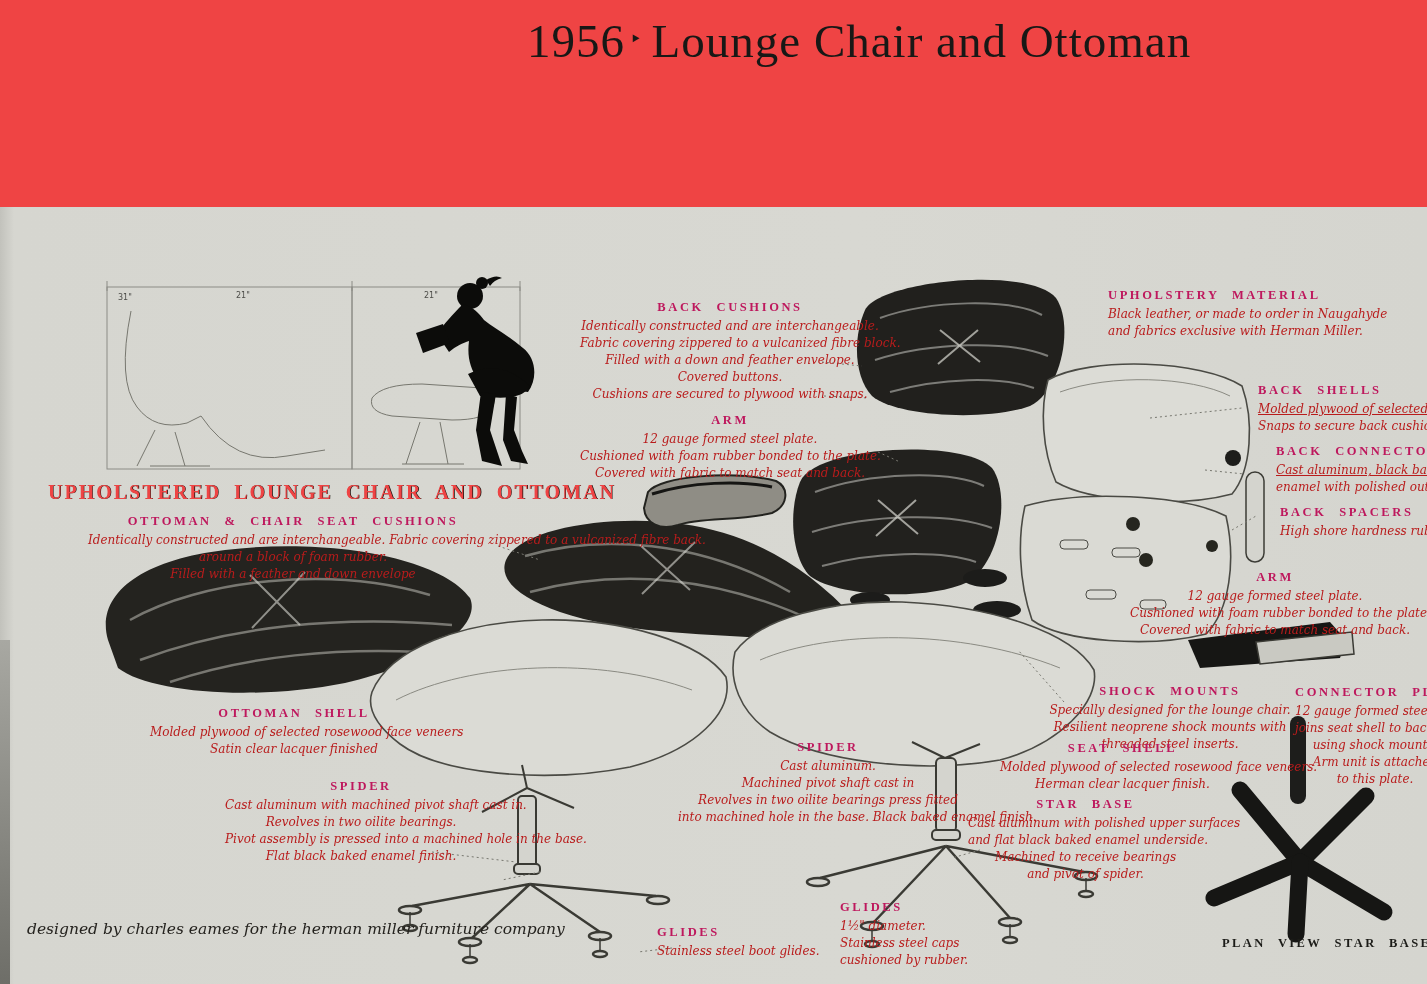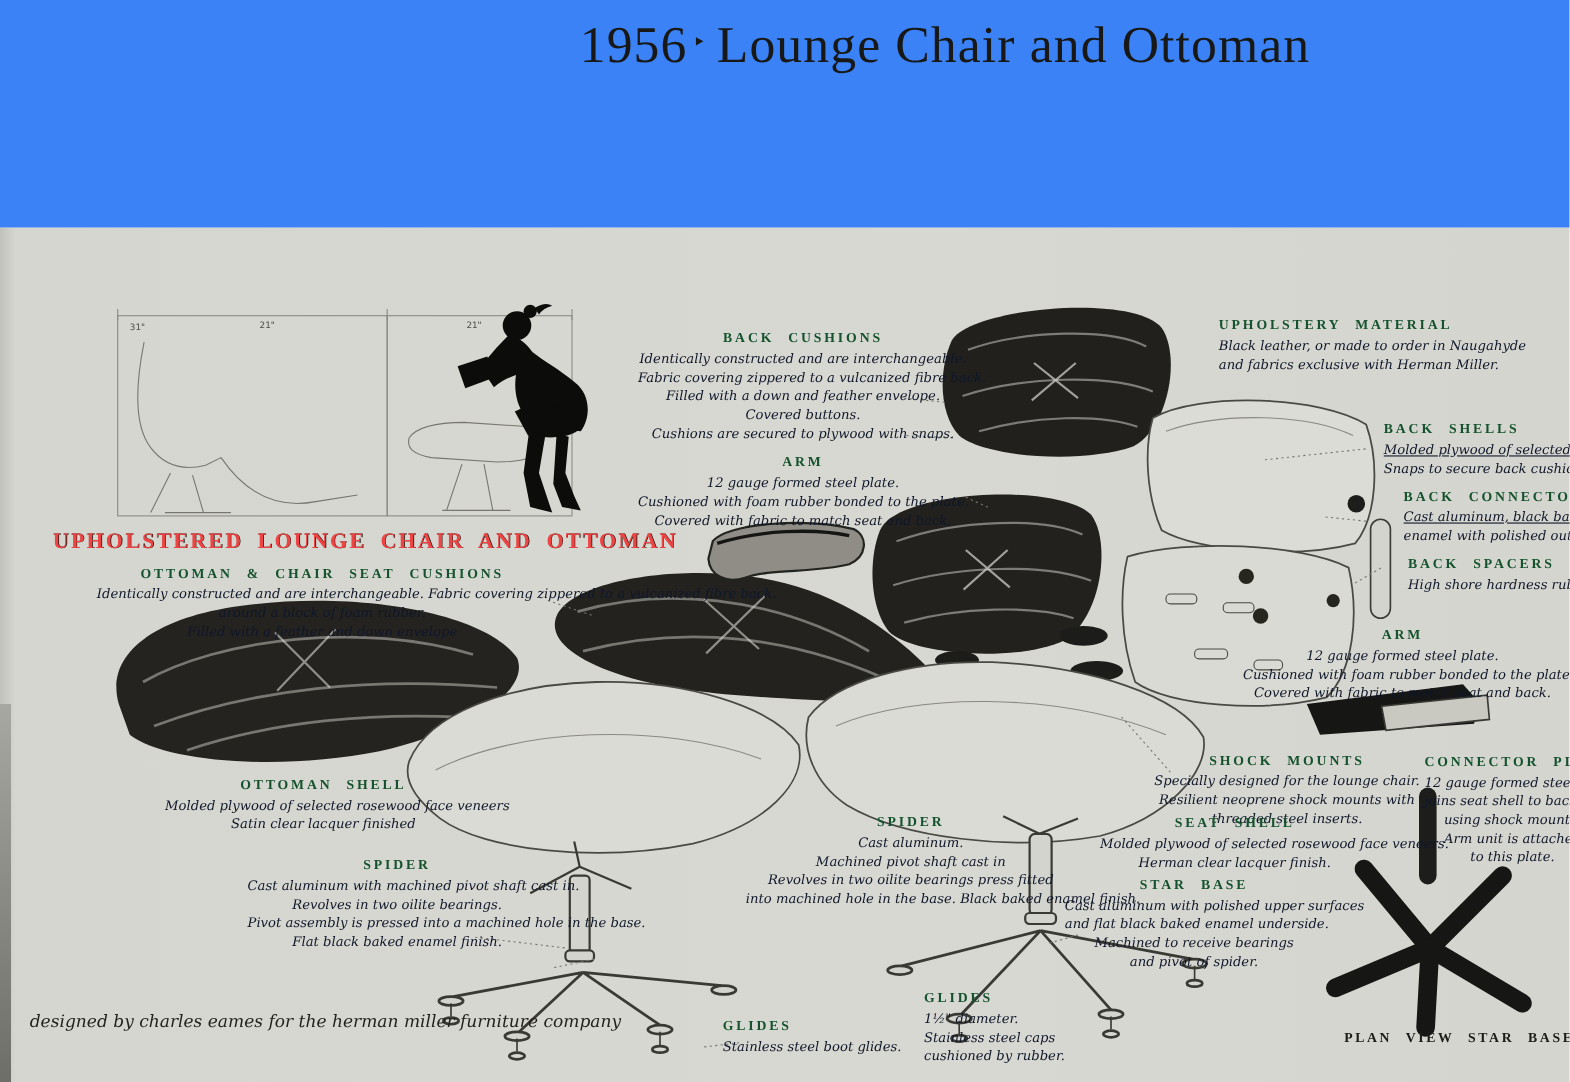--- a/index.html
+++ b/index.html
@@ -1,36 +1,36 @@
 <!DOCTYPE html>
 <html><head>
 <meta charset="utf-8">
 <style>
   html,body{margin:0;padding:0;}
   body{width:1427px;height:984px;position:relative;overflow:hidden;
        font-family:"Liberation Serif", serif;background:#fdfdfa;}
   .page{position:absolute;inset:0;}
-  .header{position:absolute;left:0;top:0;width:1427px;height:207px;background:#3b82f6;}
+  .header{position:absolute;left:0;top:0;width:1427px;height:207px;background:#ef4444;}
   .scan{position:absolute;left:0;top:207px;width:1427px;height:777px;
         background:linear-gradient(90deg,#c2c2bc 0px,#d6d6d0 14px,#d8d8d2 60%,#d5d5cf 100%);}
   .edge-shadow{position:absolute;left:0;top:640px;width:10px;height:344px;
         background:linear-gradient(180deg,#a8a8a2,#6e6e68);}
   .title{position:absolute;left:527px;top:14px;font-size:47px;color:#181816;
          letter-spacing:1px;white-space:nowrap;}
   .title .sep{font-size:26px;vertical-align:9px;padding:0 10px 0 6px;color:#181816;}
   .section-heading{position:absolute;left:12px;top:481px;font-size:20px;font-weight:700;
          letter-spacing:2px;word-spacing:6px;color:#ef4444;white-space:nowrap;
          text-shadow:0.6px 0 0 #14140f;margin-left:36px;}
   .credit{position:absolute;left:27px;top:920px;font-family:"DejaVu Serif",serif;
          font-style:italic;font-size:15.5px;color:#24221e;white-space:nowrap;}
   .note{position:absolute;color:#2c2a26;}
   .note-h{font-size:12.5px;font-weight:700;letter-spacing:2.6px;word-spacing:7px;
-         color:#14532d;margin-bottom:3px;white-space:nowrap;}
+         color:#be185d;margin-bottom:3px;white-space:nowrap;}
   .note .line{font-family:"DejaVu Serif",serif;font-style:italic;font-size:12px;
-         line-height:17px;color:#0f172a;white-space:nowrap;}
+         line-height:17px;color:#b91c1c;white-space:nowrap;}
   .center{text-align:center;}
   .right{text-align:center;}
   .left{text-align:left;}
   .u-first .line:first-child{text-decoration:underline;}
   .dimlabel{position:absolute;font-size:8px;color:#4c4c48;font-family:"DejaVu Sans",sans-serif;}
   .caption{position:absolute;font-size:12.5px;font-weight:700;letter-spacing:2.4px;
          word-spacing:7px;color:#1c1c18;white-space:nowrap;}
   svg.art{position:absolute;left:0;top:0;pointer-events:none;}
 </style>
 </head>
@@ -215,21 +215,21 @@
   <div class="credit">designed by charles eames for the herman miller furniture company</div>
 
   <span class="dimlabel" style="left:118px;top:293px">31"</span>
   <span class="dimlabel" style="left:236px;top:291px">21"</span>
   <span class="dimlabel" style="left:424px;top:291px">21"</span>
 
   <div class="note center" style="left:580px;top:300px;width:300px">
     <div class="note-h">BACK CUSHIONS</div>
     <div>
         <div class="line">Identically constructed and are interchangeable.</div>
-        <div class="line">Fabric covering zippered to a vulcanized fibre back.</div>
+        <div class="line">Fabric covering zippered to a vulcanized fibre block.</div>
         <div class="line">Filled with a down and feather envelope.</div>
         <div class="line">Covered buttons.</div>
         <div class="line">Cushions are secured to plywood with snaps.</div>
       </div>
   </div>
 
   <div class="note center" style="left:580px;top:413px;width:300px">
     <div class="note-h">ARM</div>
     <div>
         <div class="line">12  gauge formed steel plate.</div>

